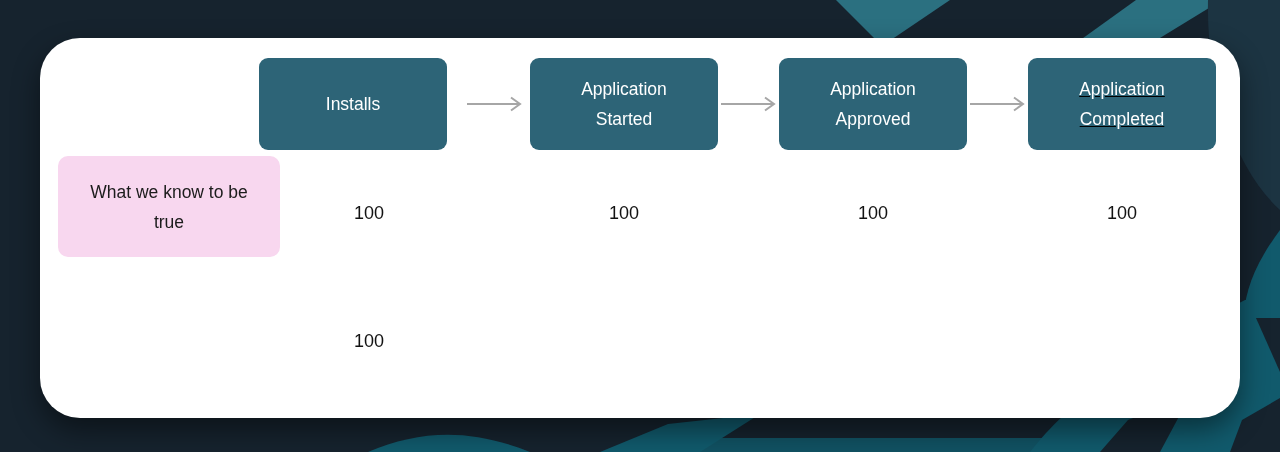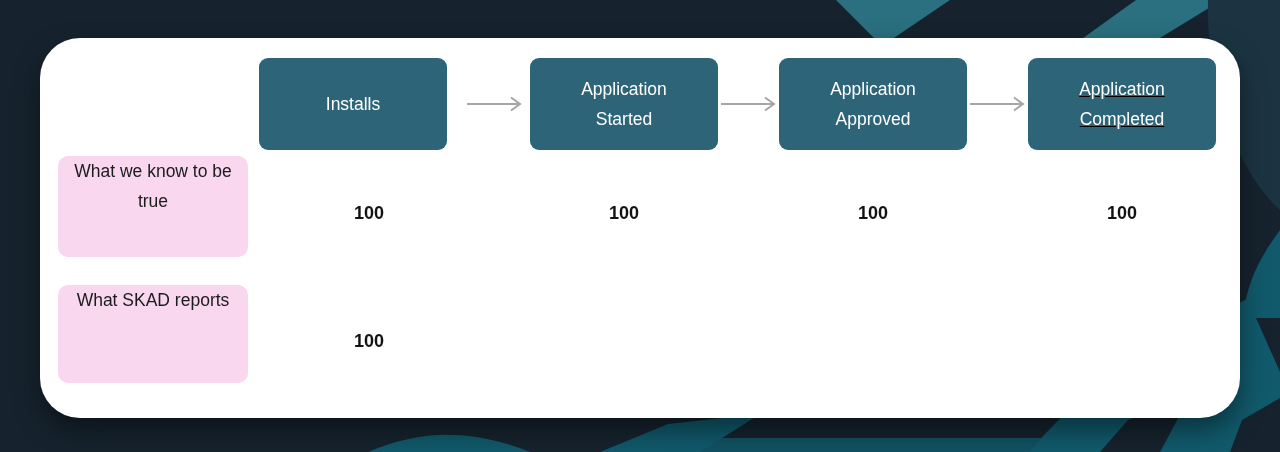--- a/index.html
+++ b/index.html
@@ -37,36 +37,36 @@
   }
   .stage-box .label{
     color:var(--stage-text);
     font-size:17.5px;font-weight:500;line-height:30px;
     text-align:center;max-width:130px;
   }
   .stage-1{left:219px;} .stage-2{left:490px;} .stage-3{left:739px;} .stage-4{left:988px;text-decoration:underline;}
   .arrow{position:absolute;top:58px;width:62px;height:16px;}
   .arrow-1{left:426px;} .arrow-2{left:680px;} .arrow-3{left:929px;}
   .row-label{
-    position:absolute;left:18px;width:190px;
+    position:absolute;left:18px;width:222px;
     background:var(--row-label-bg);
     border-radius:10px;
-    display:flex;justify-content:center;
+    display:flex;align-items:center;justify-content:center;
   }
   .row-label .label{
     color:var(--row-label-text);
     font-size:17.5px;font-weight:500;line-height:30px;
     text-align:center;max-width:165px;
   }
   .row-label-1{top:118px;height:101px;}
   .row-label-2{top:247px;height:98px;}
   .value-cell{
     position:absolute;width:120px;height:28px;
     display:flex;align-items:center;justify-content:center;
-    color:var(--value-text);font-size:18px;font-weight:700;
+    color:var(--value-text);font-size:18px;font-weight:400;
   }
   .r1{top:161px;} .r2{top:289px;}
   .c1{left:269px;} .c2{left:524px;} .c3{left:773px;} .c4{left:1022px;}
 </style>
 </head>
 <body>
 
 <svg class="deco-svg" viewBox="0 0 1280 452" aria-hidden="true">
 
   <polygon points="836,0 950,0 882,46" fill="var(--deco-teal-bright)"></polygon>
@@ -108,23 +108,20 @@
     <polyline points="45,1.5 54,8 45,14.5" fill="none" stroke="var(--arrow)" stroke-width="2"></polyline>
   </svg>
   <svg class="arrow arrow-3" viewBox="0 0 62 16">
     <line x1="1" y1="8" x2="53" y2="8" stroke="var(--arrow)" stroke-width="2"></line>
     <polyline points="45,1.5 54,8 45,14.5" fill="none" stroke="var(--arrow)" stroke-width="2"></polyline>
   </svg>
 
   <div class="row-label row-label-1">
     <span class="label">What we know to be true</span>
   </div>
-  <div class="row-label row-label-2">
-    <span class="label">What SKAD reports</span>
-  </div>
 
   <div class="value-cell r1 c1">100</div>
   <div class="value-cell r1 c2">100</div>
   <div class="value-cell r1 c3">100</div>
   <div class="value-cell r1 c4">100</div>
 
   <div class="value-cell r2 c1">100</div>
 
 </div>
 

